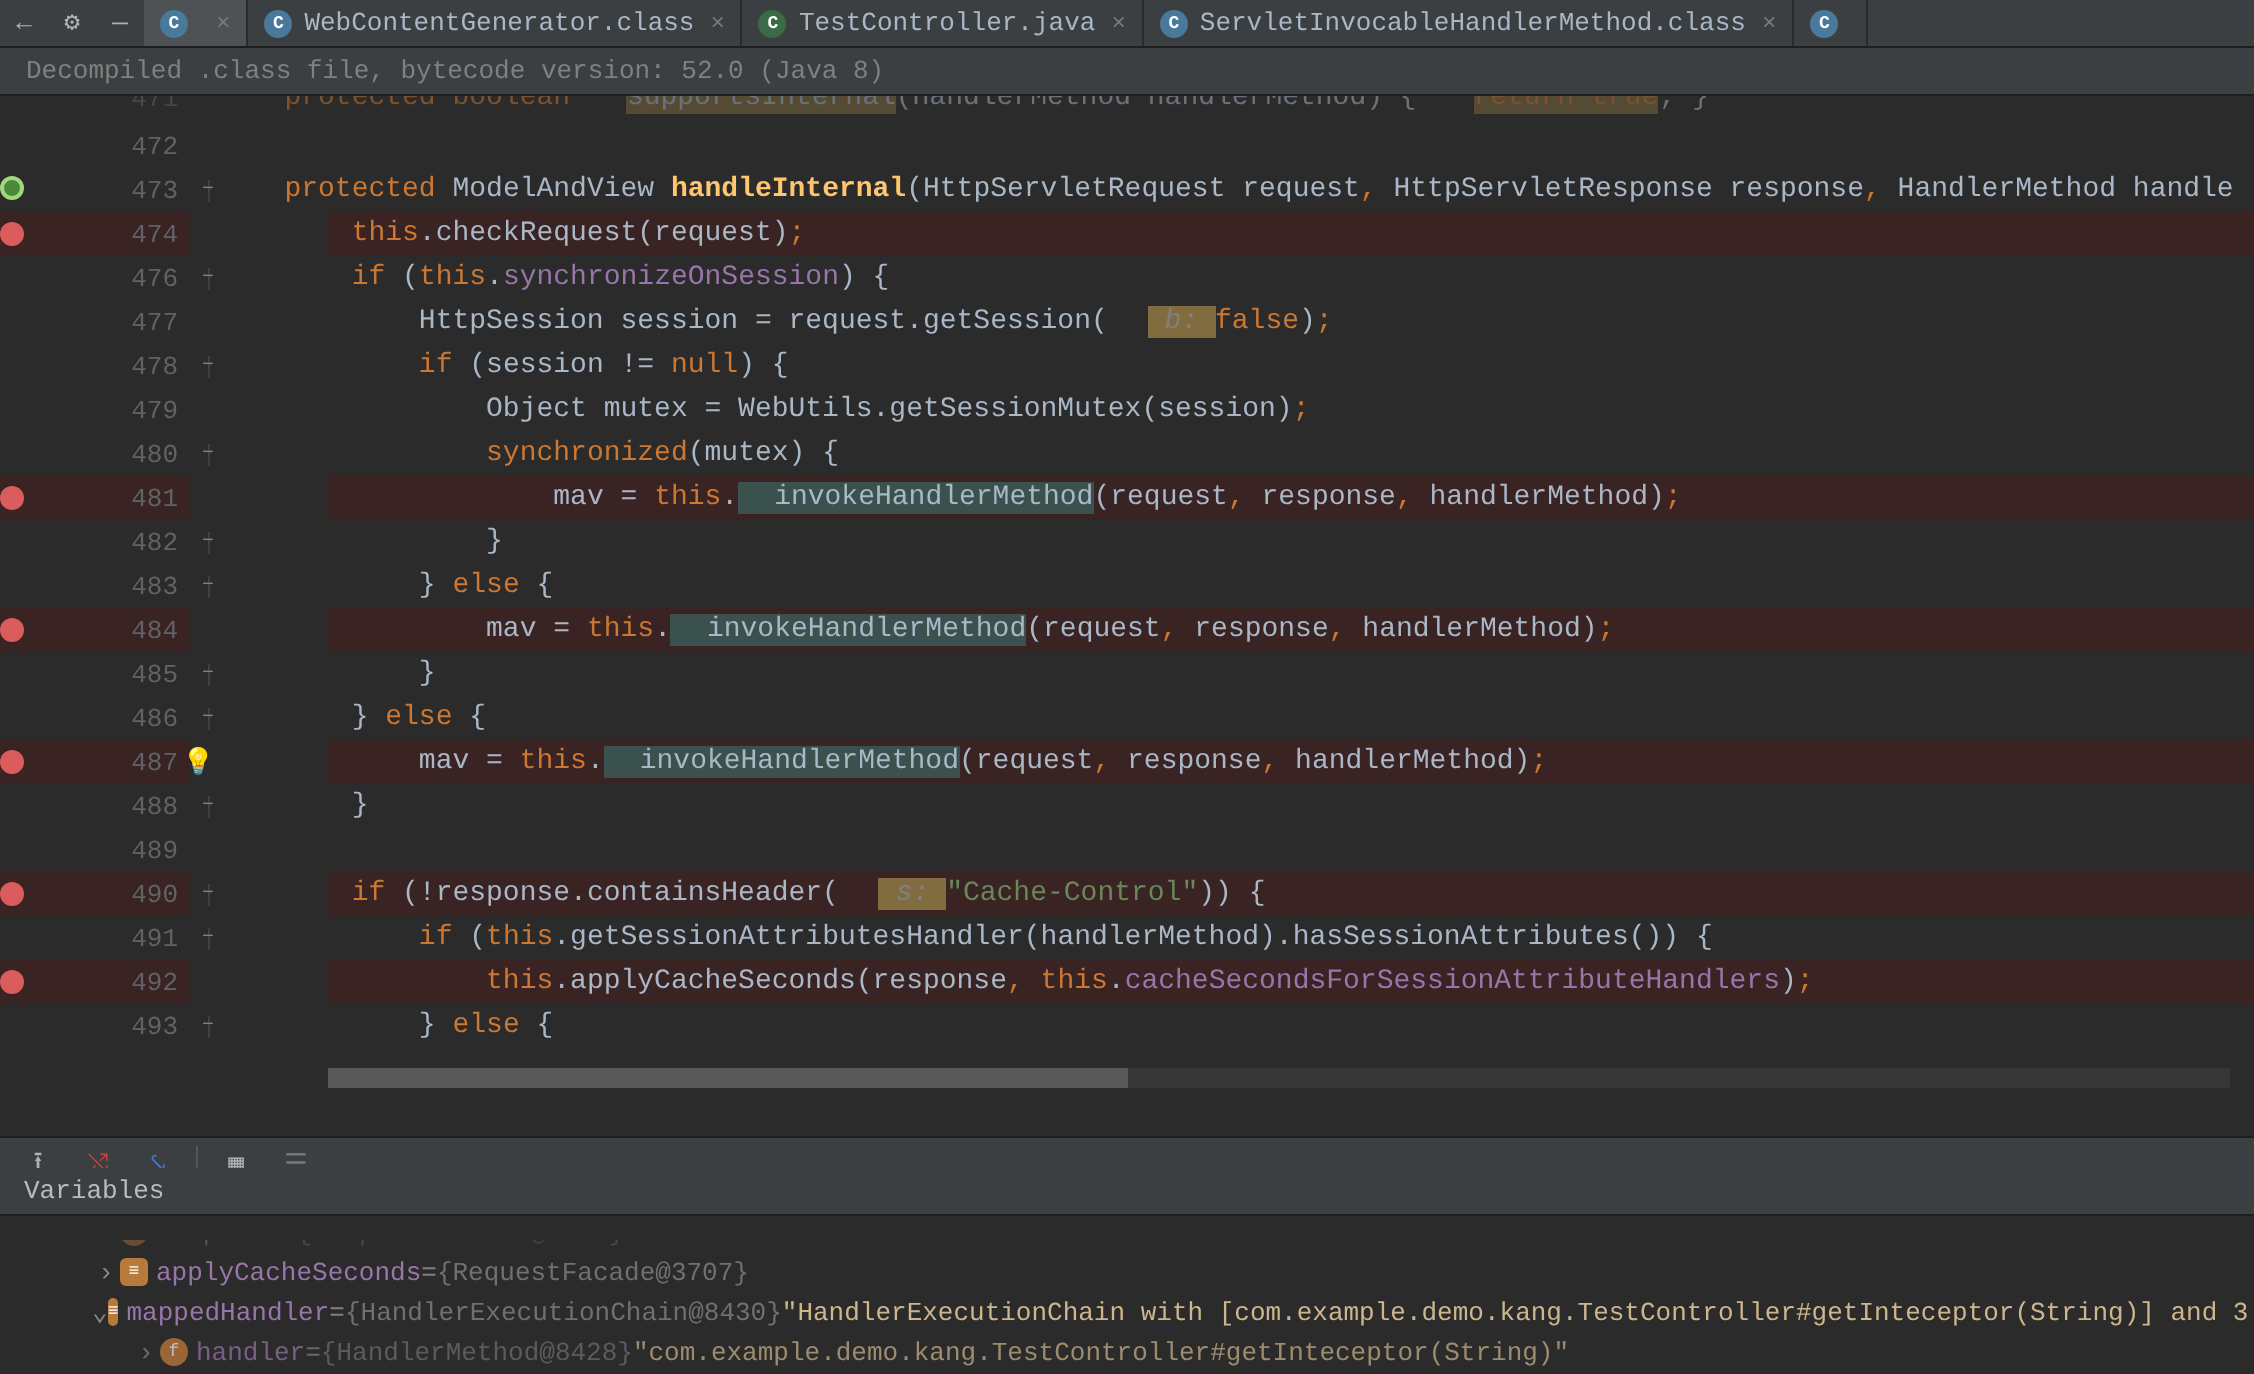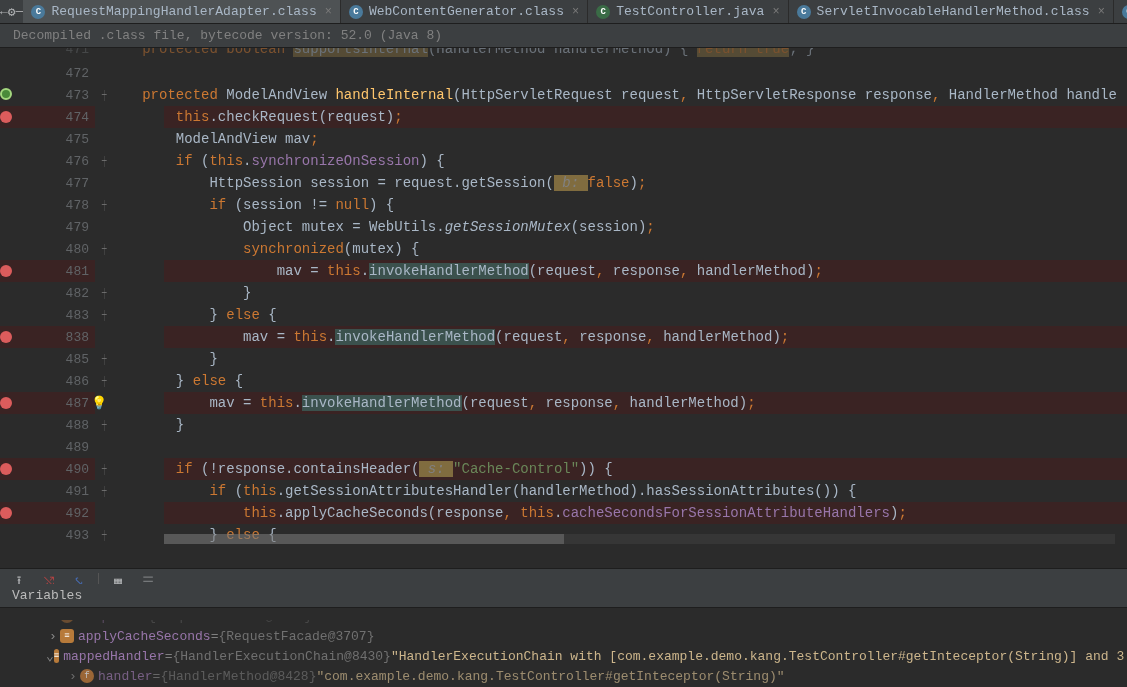--- a/index.html
+++ b/index.html
@@ -22,26 +22,26 @@
   .fold-area { width:18px; display:flex; align-items:center; justify-content:center; color:#606366; flex-shrink:0; position:relative; }
   .fold-line { position:absolute; left:50%; top:0; bottom:0; width:1px; background:#404040; }
   .fold-m { position:relative; z-index:1; font-size:10px; color:#808080; cursor:pointer; }
   .bp { width:12px; height:12px; border-radius:50%; background:#db5c5c; position:absolute; left:0; top:5px; }
   .bp-run { width:12px; height:12px; border-radius:50%; background:#4a8a3a; border:2px solid #a3d77e; position:absolute; left:0; top:4px; }
   .bulb { position:absolute; left:-22px; font-size:13px; color:#ffc66d; }
   .code { padding-left:4px; font-family:Consolas,"Courier New",monospace; font-size:14px; }
   .line.bp-line { background:linear-gradient(to right, rgba(60,30,30,0) 0, rgba(60,30,30,0) 164px, #3a2323 164px); }
   .line.bp-line .gut { background:#3a2323; }
   .c-kw { color:#cc7832; }
-  .c-fn { color:#ffc66d; }
+  .c-fn { color:#ffc66d;font-weight:bold; }
   .c-str { color:#6a8759; }
   .c-field { color:#9876aa; }
   .c-param { color:#808080; font-style:italic; }
-  .hl-m { background:#3b514d; }
-  .hl-y { background:#806c3f; }
+  .hl-m { background:#3b514d;padding-left:18px; }
+  .hl-y { background:#806c3f;margin-left:20px; }
   .scroll-h { position:absolute; left:164px; right:12px; bottom:0; height:10px; background:rgba(80,80,80,0.3); }
   .scroll-thumb { position:absolute; left:0; width:400px; height:100%; background:rgba(140,140,140,0.4); }
   .debug-toolbar { position:absolute; top:568px; left:0; right:0; height:28px; background:#3c3f41; border-top:1px solid #1e1e1e; border-bottom:1px solid #1e1e1e; display:flex; align-items:center; padding-left:8px; gap:8px; }
   .dbg-btn { width:22px; height:22px; display:flex; align-items:center; justify-content:center; color:#afb1b3; cursor:pointer; }
   .dbg-sep { width:1px; height:18px; background:#555; }
   .var-header { position:absolute; top:584px; left:0; right:0; height:24px; background:#3c3f41; color:#bbb; padding-left:12px; display:flex; align-items:center; border-bottom:1px solid #1e1e1e; }
   .var-panel { position:absolute; top:620px; left:0; right:0; bottom:0; background:#2b2b2b; overflow:hidden; font-size:13px; }
   .var-panel-inner { margin-left:36px; margin-top:-14px; }
   .var-panel .row { display:flex; align-items:center; height:20px; white-space:nowrap; }
   .exp { width:14px; color:#888; text-align:center; cursor:pointer; }
@@ -56,21 +56,20 @@
 </style>
 </head>
 <body>
 
 <div class="top-tabs">
   <div class="tool-icon">←</div>
   <div class="tool-icon">⚙</div>
   <div class="tool-icon">—</div>
   <div class="tab active">
     <span class="fic">C</span>
-    <span>RequestMappingHandlerAdapter.class</span>
     <span class="close">×</span>
   </div>
   <div class="tab">
     <span class="fic">C</span>
     <span>WebContentGenerator.class</span>
     <span class="close">×</span>
   </div>
   <div class="tab">
     <span class="jic">C</span>
     <span>TestController.java</span>
@@ -113,25 +112,20 @@
     <div class="fold-area"><span class="fold-line"></span><span class="fold-m">−</span></div>
     <span class="code">   <span class="c-kw">protected</span><span> ModelAndView </span><span class="c-fn">handleInternal</span><span>(HttpServletRequest request</span><span class="c-kw">,</span><span> HttpServletResponse response</span><span class="c-kw">,</span><span> HandlerMethod handle</span></span>
   </div>
 
   <div class="line bp-line">
     <div class="gut"><span class="bp"></span><span class="gut-ln">474</span></div>
     <div class="fold-area"><span class="fold-line"></span></div>
     <span class="code">       <span class="c-kw">this</span><span>.checkRequest(request)</span><span class="c-kw">;</span></span>
   </div>
 
-  <div class="line">
-    <div class="gut"><span class="gut-ln">475</span></div>
-    <div class="fold-area"><span class="fold-line"></span></div>
-    <span class="code">       <span>ModelAndView mav</span><span class="c-kw">;</span></span>
-  </div>
 
   <div class="line">
     <div class="gut"><span class="gut-ln">476</span></div>
     <div class="fold-area"><span class="fold-line"></span><span class="fold-m">−</span></div>
     <span class="code">       <span class="c-kw">if</span><span> (</span><span class="c-kw">this</span><span>.</span><span class="c-field">synchronizeOnSession</span><span>) {</span></span>
   </div>
 
   <div class="line">
     <div class="gut"><span class="gut-ln">477</span></div>
     <div class="fold-area"><span class="fold-line"></span></div>
@@ -140,21 +134,21 @@
 
   <div class="line">
     <div class="gut"><span class="gut-ln">478</span></div>
     <div class="fold-area"><span class="fold-line"></span><span class="fold-m">−</span></div>
     <span class="code">           <span class="c-kw">if</span><span> (session != </span><span class="c-kw">null</span><span>) {</span></span>
   </div>
 
   <div class="line">
     <div class="gut"><span class="gut-ln">479</span></div>
     <div class="fold-area"><span class="fold-line"></span></div>
-    <span class="code">               <span>Object mutex = WebUtils.</span><span style="font-style:italic">getSessionMutex</span><span>(session)</span><span class="c-kw">;</span></span>
+    <span class="code">               <span>Object mutex = WebUtils.</span><span style="">getSessionMutex</span><span>(session)</span><span class="c-kw">;</span></span>
   </div>
 
   <div class="line">
     <div class="gut"><span class="gut-ln">480</span></div>
     <div class="fold-area"><span class="fold-line"></span><span class="fold-m">−</span></div>
     <span class="code">               <span class="c-kw">synchronized</span><span>(mutex) {</span></span>
   </div>
 
   <div class="line bp-line">
     <div class="gut"><span class="bp"></span><span class="gut-ln">481</span></div>
@@ -168,21 +162,21 @@
     <span class="code">               <span>}</span></span>
   </div>
 
   <div class="line">
     <div class="gut"><span class="gut-ln">483</span></div>
     <div class="fold-area"><span class="fold-line"></span><span class="fold-m">−</span></div>
     <span class="code">           <span>} </span><span class="c-kw">else</span><span> {</span></span>
   </div>
 
   <div class="line bp-line">
-    <div class="gut"><span class="bp"></span><span class="gut-ln">838</span></div>
+    <div class="gut"><span class="bp"></span><span class="gut-ln">484</span></div>
     <div class="fold-area"><span class="fold-line"></span></div>
     <span class="code">               <span>mav = </span><span class="c-kw">this</span><span>.</span><span class="hl-m">invokeHandlerMethod</span><span>(request</span><span class="c-kw">,</span><span> response</span><span class="c-kw">,</span><span> handlerMethod)</span><span class="c-kw">;</span></span>
   </div>
 
   <div class="line">
     <div class="gut"><span class="gut-ln">485</span></div>
     <div class="fold-area"><span class="fold-line"></span><span class="fold-m">−</span></div>
     <span class="code">           <span>}</span></span>
   </div>
 

